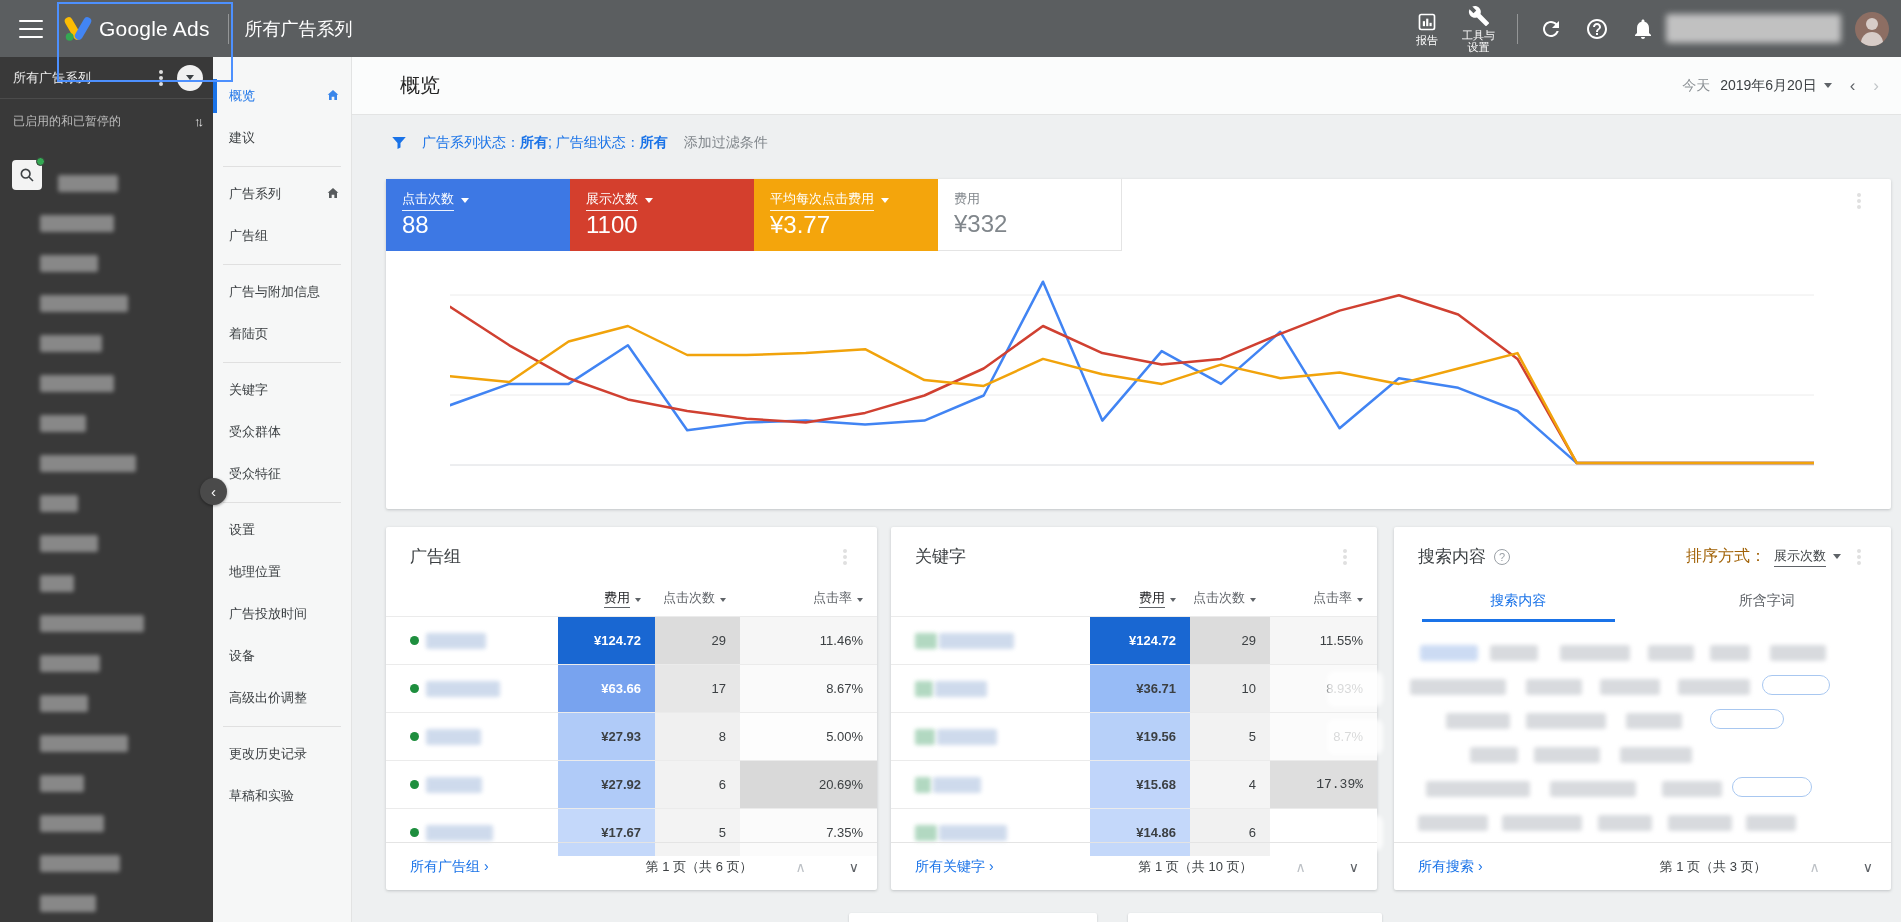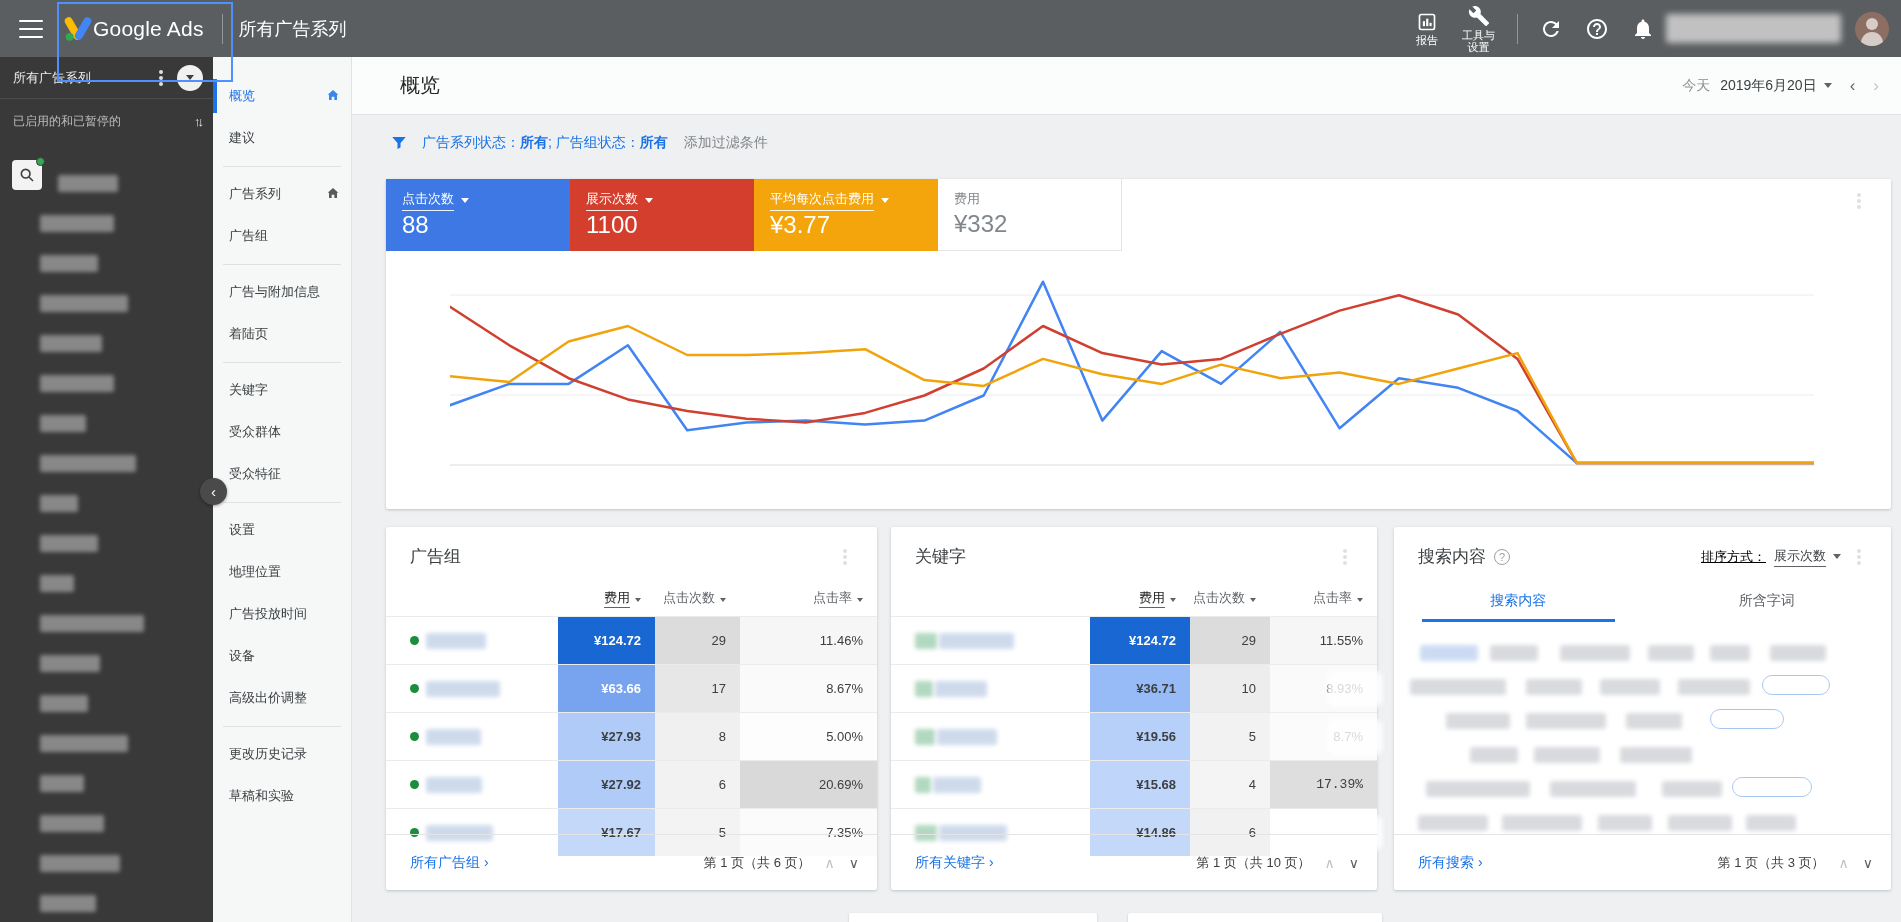--- a/index.html
+++ b/index.html
@@ -5,21 +5,21 @@
   * { margin:0; padding:0; box-sizing:border-box; }
   html,body { width:1901px; height:922px; overflow:hidden;
     font-family:"Liberation Sans","DejaVu Sans",sans-serif; background:#eef0f1; position:relative; }
 
   
   .topbar { position:absolute; left:0; top:0; width:1901px; height:57px; background:#5b5e60;
     display:flex; align-items:center; z-index:20; }
   .hamburger { width:24px; height:18px; margin:0 20px 0 19px; display:flex; flex-direction:column;
     justify-content:space-between; cursor:pointer; }
   .hamburger div { height:2px; background:#fff; border-radius:1px; }
-  .brand { display:flex; align-items:center; gap:0; }
+  .brand { display:flex; align-items:center; gap:6px; }
   .brand-text { color:#fff; font-size:21px; letter-spacing:.2px; }
   .tb-sep { width:1px; height:30px; background:rgba(255,255,255,.35); margin:0 16px 0 18px; }
   .tb-title { color:#fff; font-size:18px; }
   .focus-box { position:absolute; left:57px; top:2px; width:176px; height:80px;
     border:2px solid #4d90fe; z-index:60; pointer-events:none; }
   .tb-search { position:absolute; left:895px; top:10px; width:502px; height:37px; background:#fff;
     border-radius:2px; display:flex; align-items:center; padding:0 12px; }
   .tb-search input { border:none; outline:none; font-size:15px; color:#3c4043; flex:1;
     font-family:inherit; background:transparent; }
   .tb-search input::placeholder { color:#80868b; }
@@ -118,31 +118,31 @@
   .cols-kw  { grid-template-columns:199px 100px 80px 1fr; }
   .name-cell { display:flex; align-items:center; padding-left:24px; }
   .status-dot { width:9px; height:9px; border-radius:50%; background:#1e8e3e; margin-right:7px; flex:none; }
   .name-blur { height:16px; background:#c3d2e8; opacity:.8; filter:blur(2px); border-radius:2px; }
   .name-blur.green { background:#9fcfb2; margin-right:2px; }
   .num-cell { display:flex; align-items:center; justify-content:flex-end; padding-right:14px;
     font-size:13px; color:#3c4043; position:relative; }
   .num-cell.bold { font-weight:bold; }
   .obscure { position:absolute; right:-6px; top:6px; width:56px; height:36px; background:rgba(255,255,255,.8);
     filter:blur(2px); border-radius:8px; pointer-events:none; }
-  .card-foot { position:absolute; left:0; right:0; bottom:0; height:56px; border-top:1px solid #e4e4e4;
-    display:flex; align-items:center; padding:0 18px 0 24px; }
+  .card-foot { position:absolute; left:0; right:0; bottom:0; height:48px; border-top:1px solid #e4e4e4;
+    display:flex; align-items:center; padding:0 18px 0 24px;gap:29px; }
   .foot-link { color:#1a73e8; font-size:14px; cursor:pointer; flex:1; }
   .foot-page { font-size:13px; color:#3c4043; }
   .pg-btn { font-size:14px; margin-left:14px; cursor:pointer; color:#5f6368; }
   .pg-btn.disabled { color:#bdc1c6; }
 
   
   .help-circle { width:16px; height:16px; border:1px solid #9aa0a6; border-radius:50%; color:#9aa0a6;
     font-size:11px; display:inline-flex; align-items:center; justify-content:center; margin-left:8px; cursor:pointer; }
-  .sort-by { font-size:13px; color:#000000; margin-right:8px;text-decoration:underline; }
+  .sort-by { font-size:16px; color:#a16207; margin-right:8px; }
   .sort-val { font-size:13px; color:#3c4043; border-bottom:1px solid #5f6368; padding-bottom:1px; cursor:pointer; }
   .tabs { display:flex; margin-top:14px; }
   .tab { flex:1; text-align:center; font-size:14px; color:#5f6368; padding:10px 0 12px; position:relative; cursor:pointer; }
   .tab.active { color:#1a73e8; }
   .tab.active::after { content:""; position:absolute; left:28px; right:28px; bottom:0; height:3px; background:#1a73e8; }
   .chip-cloud { position:absolute; left:16px; top:118px; width:465px; height:196px; }
   .chip { position:absolute; height:16px; border-radius:3px; }
   .chip.g { background:#bfc3c9; opacity:.6; filter:blur(2px); }
   .chip.b { background:#bcd0f0; opacity:.75; filter:blur(2px); }
   .chip.o { background:rgba(255,255,255,.6); border:1px solid #a8c7f0; border-radius:10px; height:20px; filter:blur(.6px); }

